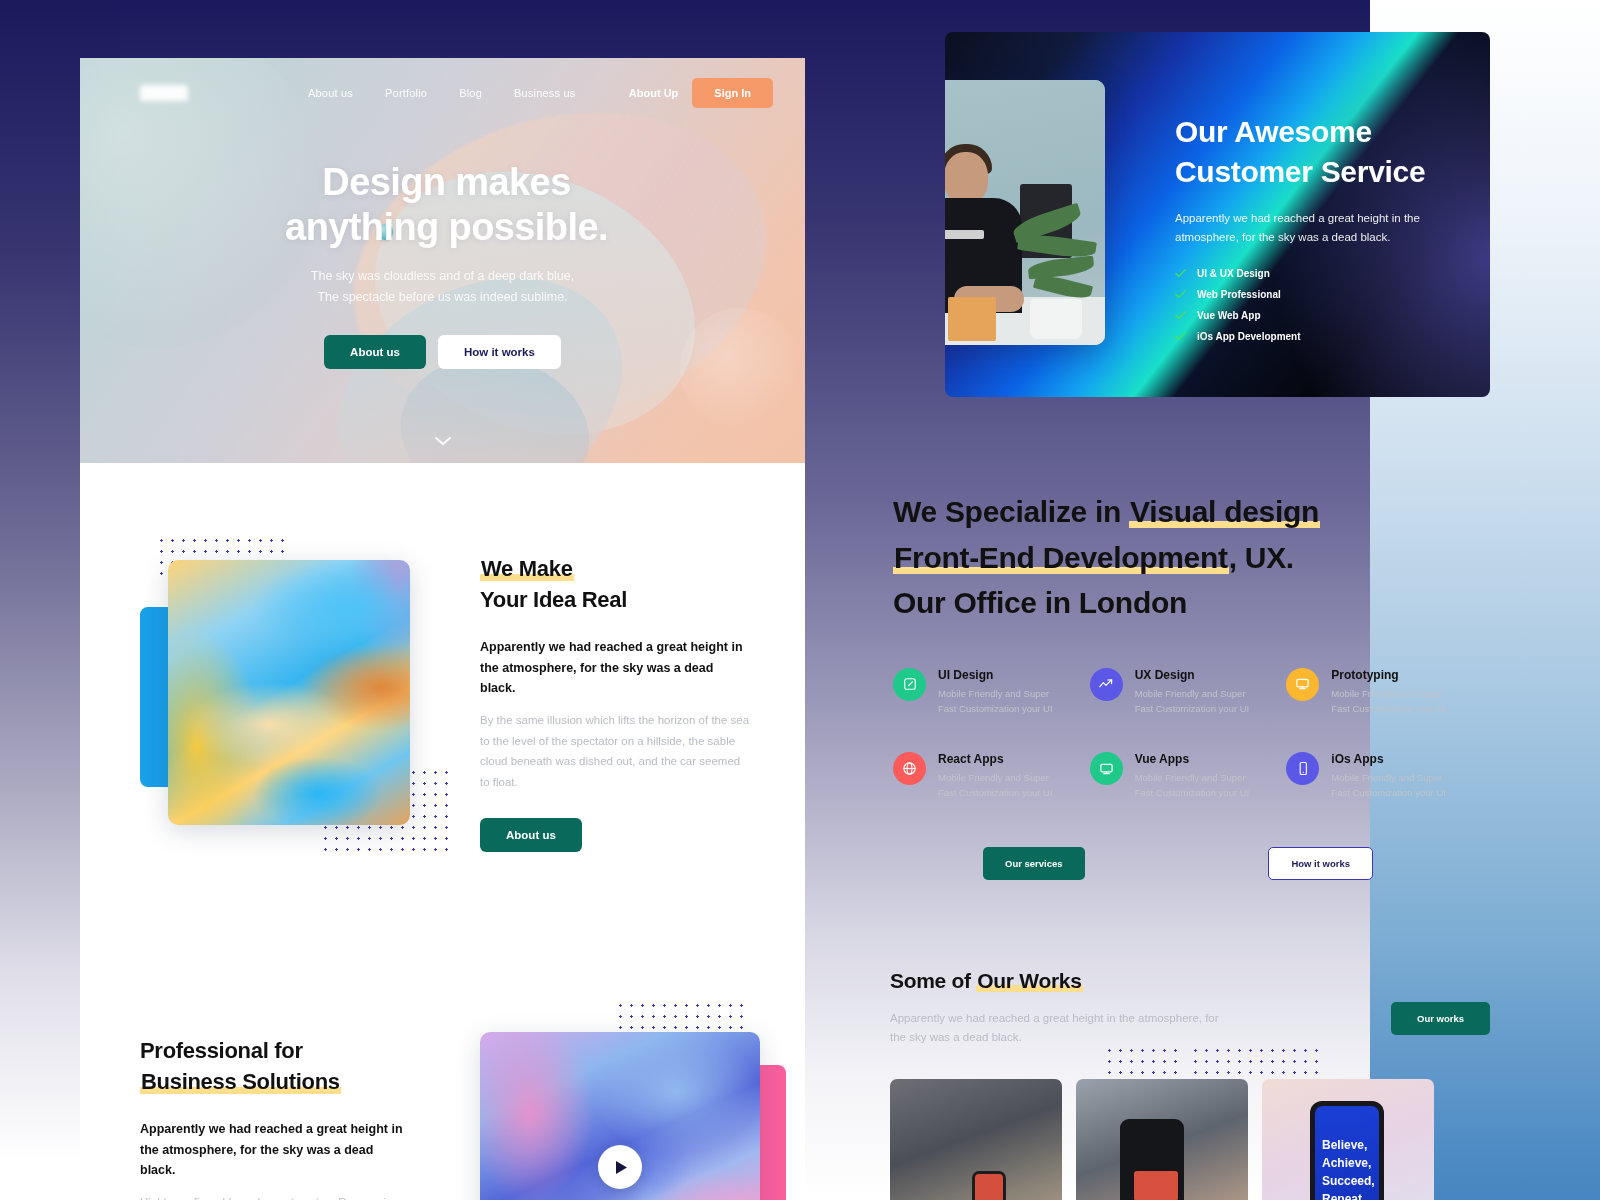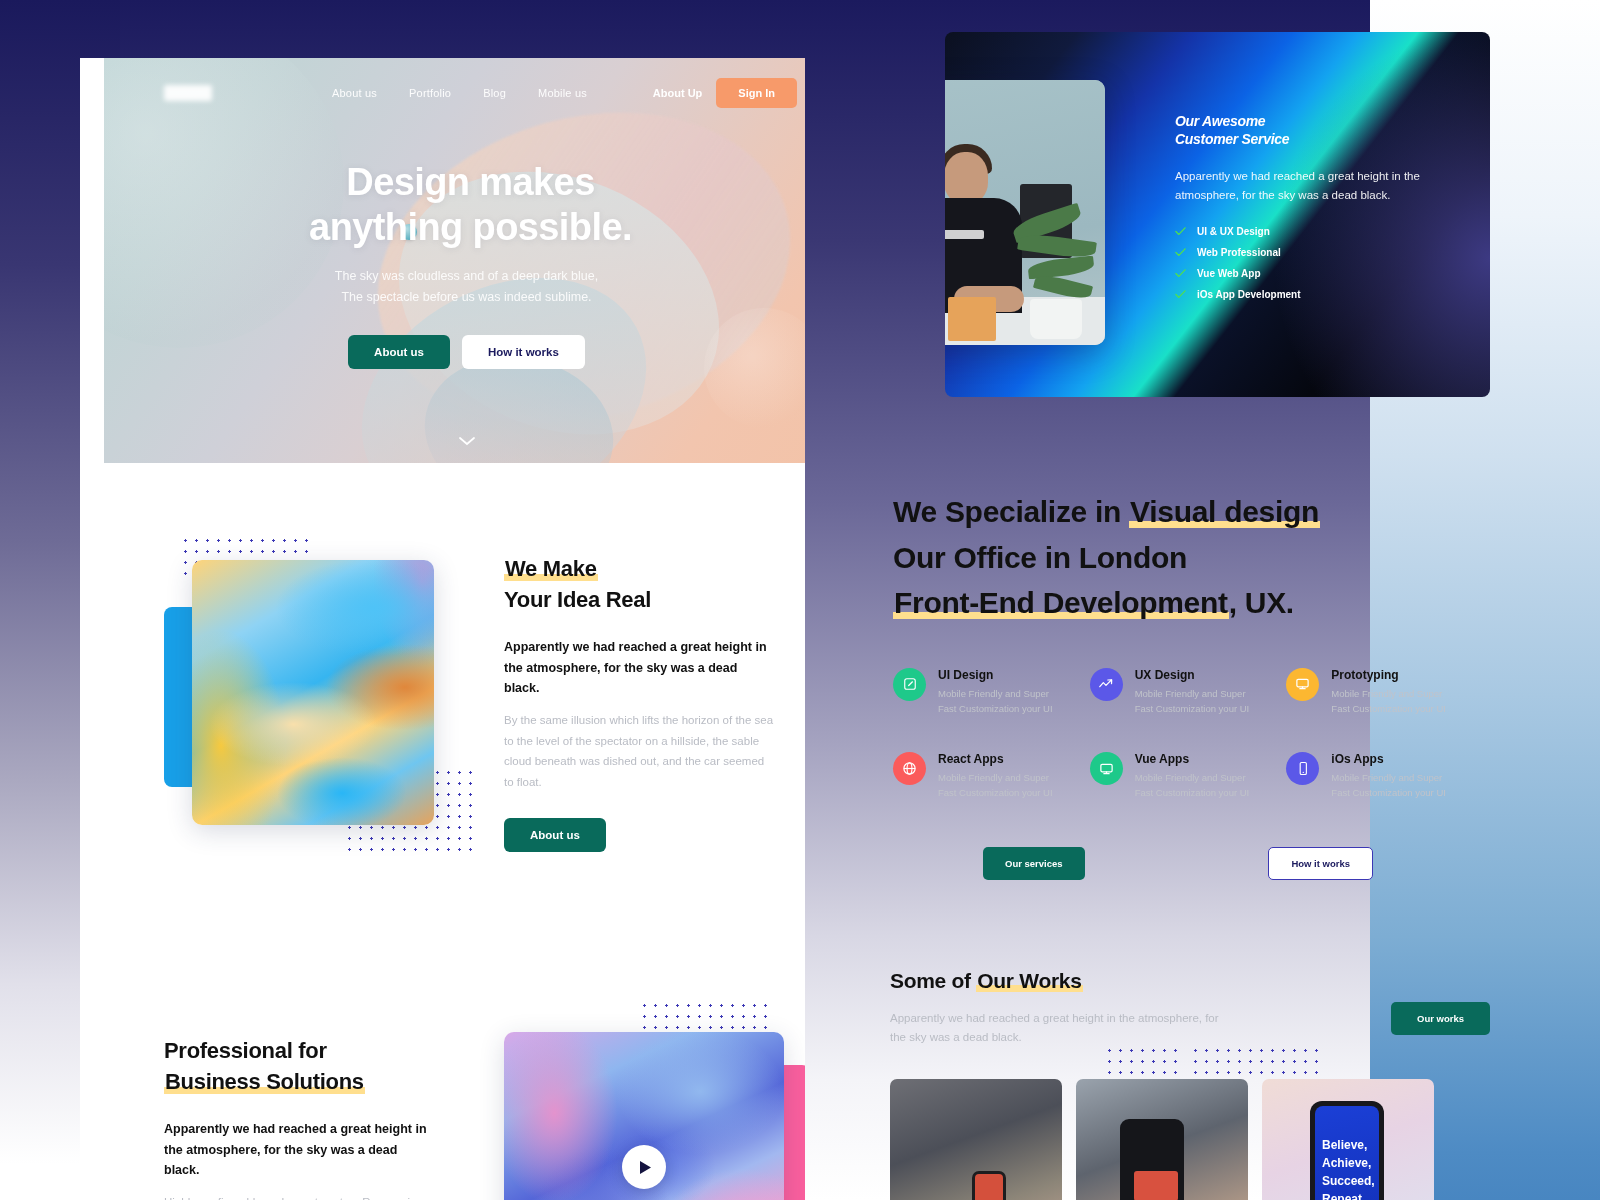--- a/index.html
+++ b/index.html
@@ -16,21 +16,21 @@
     background:linear-gradient(to bottom, #ffffff 0%, #eef4fa 18%, #cfe0ef 38%, #a8c8e2 58%, #7dadd3 78%, #4e8bc4 96%, #4886c1 100%);
   }
   .bg-left-fade {
     position:absolute; left:0; top:0; width:120px; height:1200px;
     background:linear-gradient(to bottom, rgba(26,25,92,1) 0%, rgba(57,54,114,1) 22%, rgba(110,107,150,1) 45%, rgba(170,168,192,1) 65%, rgba(225,224,234,1) 82%, rgba(255,255,255,1) 97%);
   }
 
   
   .panel-left {
     position:absolute; left:80px; top:58px; width:725px; height:1142px;
-    background:#ffffff; overflow:hidden;padding-left:24px;
+    background:#ffffff; overflow:hidden;
   }
   .hero {
     position:relative; width:725px; height:405px; overflow:hidden;
     background:linear-gradient(125deg, #bcd3d4 0%, #c3d4d6 18%, #cfd0d8 38%, #d9cfd2 52%, #e8c9bd 70%, #f2c5ae 85%, #f3c3a8 100%);
   }
   .blob { position:absolute; border-radius:50%; }
   .b1 { width:330px; height:330px; left:-90px; top:-40px; background:radial-gradient(circle at 40% 35%, rgba(255,255,255,.28), rgba(180,205,205,.10) 70%); }
   .b2 { width:420px; height:300px; left:270px; top:60px; background:linear-gradient(140deg, rgba(245,215,190,.75), rgba(230,200,205,.5) 60%, rgba(200,215,220,.35)); border-radius:50%; transform:rotate(-16deg); filter:blur(1px); }
   .b3 { width:330px; height:250px; left:290px; top:120px; background:linear-gradient(160deg, rgba(214,226,228,.85), rgba(236,214,204,.6)); border-radius:50%; transform:rotate(22deg); }
   .b4 { width:300px; height:220px; left:250px; top:230px; background:linear-gradient(200deg, rgba(196,216,222,.8), rgba(225,206,205,.45)); border-radius:50%; transform:rotate(-28deg); }
@@ -114,21 +114,21 @@
   .ph-logo { position:absolute; left:48px; top:150px; width:44px; height:9px; border-radius:2px; background:rgba(255,255,255,.8); filter:blur(.6px); }
   .ph-desk { position:absolute; left:0; bottom:0; width:213px; height:48px; background:#e5e9ea; }
   .ph-board { position:absolute; left:128px; top:104px; width:52px; height:74px; background:#24262b; border-radius:3px; }
   .ph-plant { position:absolute; left:112px; bottom:18px; width:95px; height:120px; }
   .leaf { position:absolute; background:#4b7a48; border-radius:50% 6% 50% 6%; }
   .ph-pot { position:absolute; left:138px; bottom:6px; width:52px; height:40px; background:#f2f4f3; border-radius:4px 4px 8px 8px; }
   .ph-box { position:absolute; left:56px; bottom:4px; width:48px; height:44px; background:#e6a35a; border-radius:2px; }
   .ph-arm { position:absolute; left:62px; top:206px; width:70px; height:26px; border-radius:14px; background:#c69a7c; }
 
   .cs-txt { position:absolute; left:230px; top:80px; width:280px; }
-  .cs-h { color:#fff; font-size:14px; font-weight:bold; line-height:1.32; letter-spacing:-.3px;font-style:italic; }
+  .cs-h { color:#fff; font-size:30px; font-weight:bold; line-height:1.32; letter-spacing:-.3px; }
   .cs-p { color:rgba(255,255,255,.92); font-size:11.5px; line-height:1.62; margin-top:18px; }
   .cs-list { margin-top:22px; }
   .cs-item { display:flex; align-items:center; gap:11px; margin-bottom:10px; }
   .cs-item span.lbl { color:#fff; font-size:10px; font-weight:bold; }
   .ck { width:11px; height:11px; }
 
   .spec { margin-left:3px; padding-left:0; margin-top:92px; }
   .spec-h { font-size:30px; font-weight:bold; color:#111; line-height:1.52; letter-spacing:-.3px; }
   .grid { display:grid; grid-template-columns:repeat(3, 1fr); gap:36px 20px; margin-top:42px; width:570px; }
   .cell { display:flex; gap:12px; }
@@ -171,21 +171,21 @@
     <div class="blob b5"></div>
     <div class="blob b7"></div>
     <div class="blob b6"></div>
 
     <div class="nav">
       <div class="logo"></div>
       <div class="nav-links">
         <a href="#">About us</a>
         <a href="#">Portfolio</a>
         <a href="#">Blog</a>
-        <a href="#">Mobile us</a>
+        <a href="#">Business us</a>
       </div>
       <div class="nav-right">
         <a href="#" class="signup">About Up</a>
         <button class="signin">Sign In</button>
       </div>
     </div>
 
     <div class="hero-body">
       <div class="hero-h1">
         <div>Design makes</div>
@@ -302,22 +302,22 @@
         <div class="leaf" style="left:14px; top:30px; width:78px; height:18px; transform:rotate(8deg);"></div>
         <div class="leaf" style="left:24px; top:52px; width:66px; height:17px; transform:rotate(-6deg);"></div>
         <div class="leaf" style="left:30px; top:72px; width:58px; height:16px; transform:rotate(14deg);"></div>
       </div>
     </div>
   </div>
 
   <div class="spec">
     <div class="spec-h">
       <div><span>We Specialize in </span><span class="hl">Visual design</span></div>
+      <div><span class="hl">Front-End Development</span><span>, UX.</span></div>
       <div>Our Office in London</div>
-      <div><span class="hl">Front-End Development</span><span>, UX.</span></div>
     </div>
 
     <div class="grid">
       <div class="cell">
         <div class="ico" style="background:#1ec98a">
           <svg width="14" height="14" viewBox="0 0 16 16">
               <rect x="2" y="2" width="12" height="12" rx="2.4" stroke="#fff" stroke-width="1.3" fill="none"></rect>
               <path d="M10.6 4.6 L11.6 5.6 L7 10.2 L5.6 10.6 L6 9.2 Z" fill="#fff"></path>
             </svg>
         </div>

